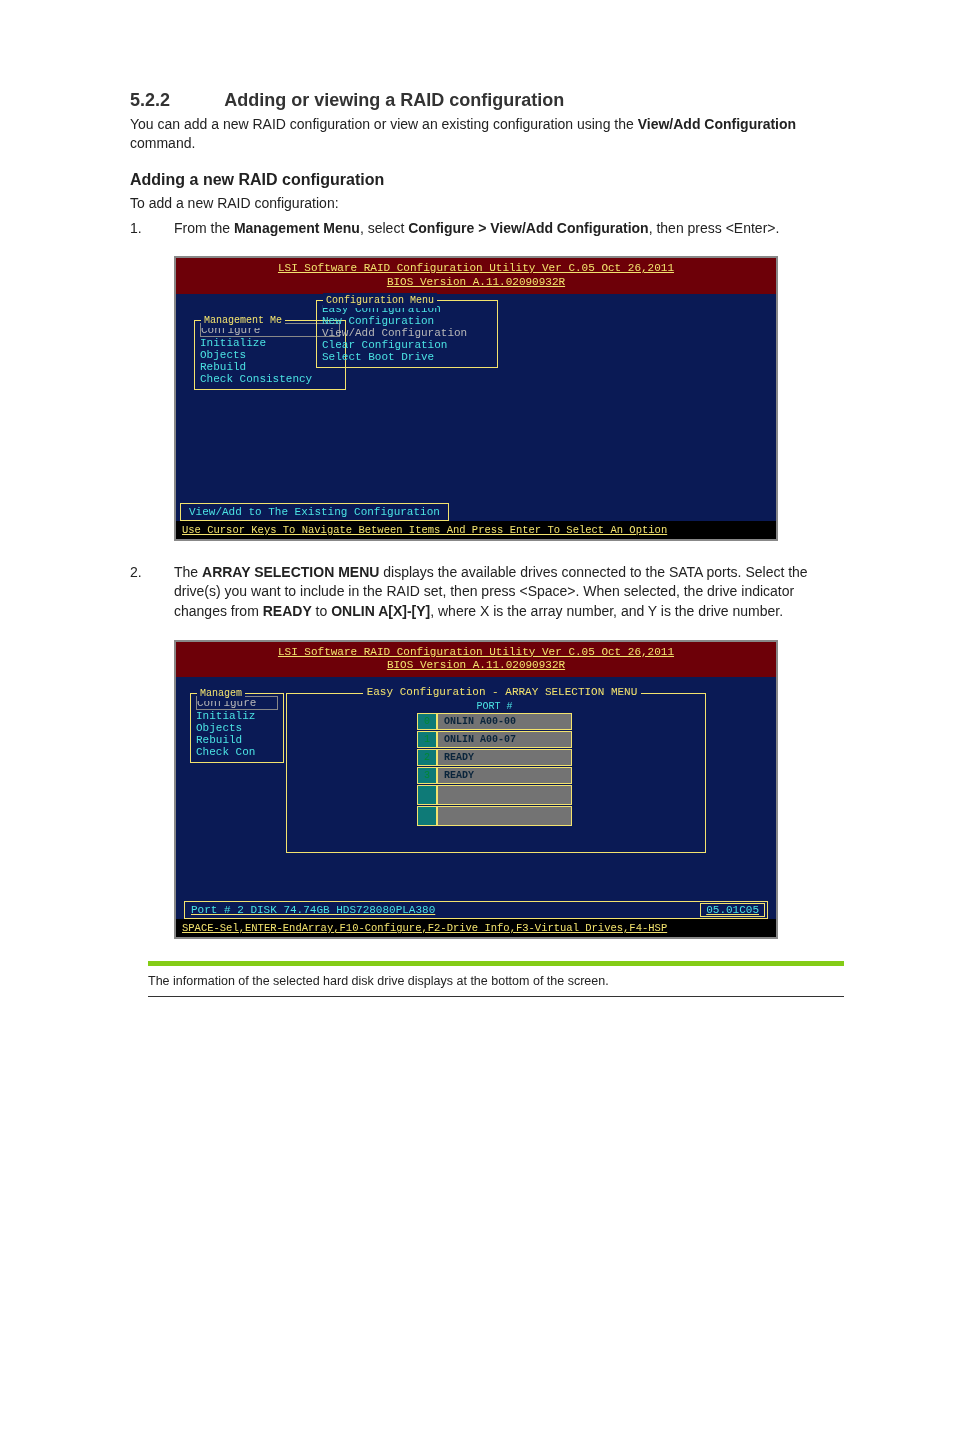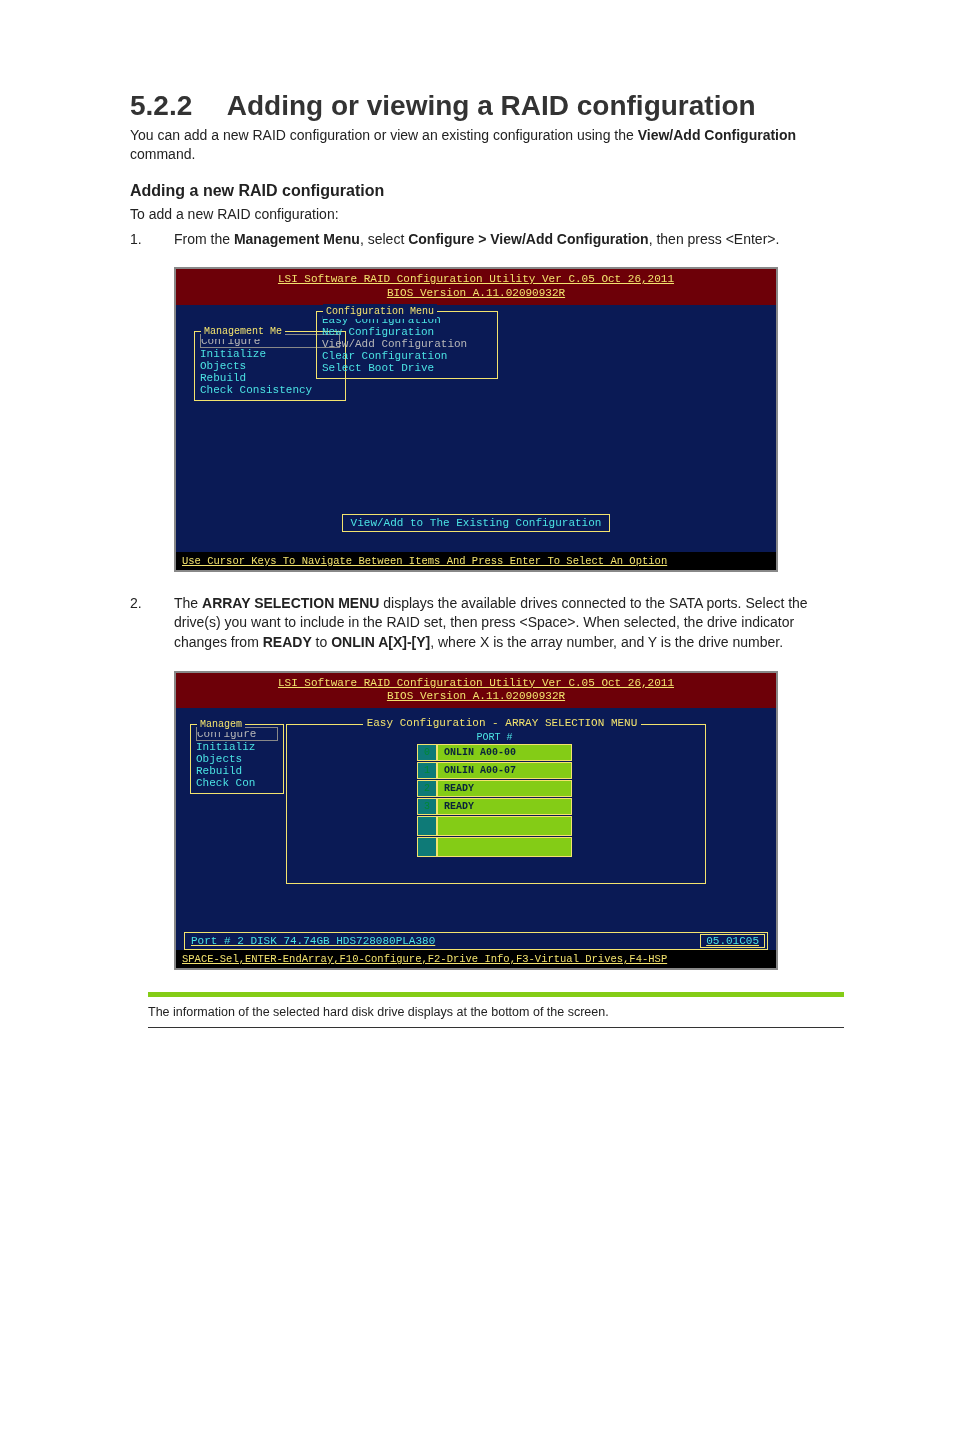--- a/index.html
+++ b/index.html
@@ -7,21 +7,21 @@
     margin: 0;
     padding: 0;
     background: #fff;
     color: #222;
     width: 954px;
   }
   .page {
     padding: 90px 110px 30px 130px;
   }
   h2.section-title {
-    font-size: 28px;
+    font-size: 18px;
     font-weight: bold;
     margin: 0 0 4px 0;
     color: #333;
   }
   .section-title .num { display:inline-block; min-width: 90px; }
   p.lead {
     margin: 0 0 18px 0;
     font-size: 14px;
     line-height: 1.35;
   }
@@ -86,22 +86,21 @@
     background: #0a1a55;
     padding: 2px 3px;
     font-size: 10px;
     color: #f3e36e;
     white-space: nowrap;
   }
   .menu-line { white-space: nowrap; }
   .hl-cyan { color:#4be3e3; }
   .hl-lgrey { color:#b8b8b8; }
   .bios-hint {
-    text-align: center;
-    padding: 6px 4px 20px;
+    padding: 6px 4px 0;
   }
   .bios-hint .hint-box {
     display: inline-block;
     border: 1px solid #f3e36e;
     padding: 2px 8px;
     color:#4be3e3;
   }
   .bios-footer {
     background: #000000;
     color: #f3e36e;
@@ -130,21 +129,21 @@
     text-align:center; color:#4be3e3; font-size:10px; padding:1px 0;
   }
   .port-row {
     display:flex; align-items:stretch; margin-bottom:1px;
   }
   .port-idx {
     width:18px; background:#0e7a77; color:#083; text-align:center;
     border:1px solid #f3e36e; font-size:10px; display:flex; align-items:center; justify-content:center;
   }
   .port-cell {
-    flex:1; background:#84cc16; color:#09243b;
+    flex:1; background:#737373; color:#09243b;
     border:1px solid #f3e36e; padding:2px 6px; font-weight:bold; font-size:10px;
   }
   .port-cell.empty { min-height:14px; }
 
   .drive-info-bar {
     margin: 6px 8px 0 8px;
     border:1px solid #f3e36e;
     display:flex; justify-content:space-between;
     padding:2px 6px;
   }

